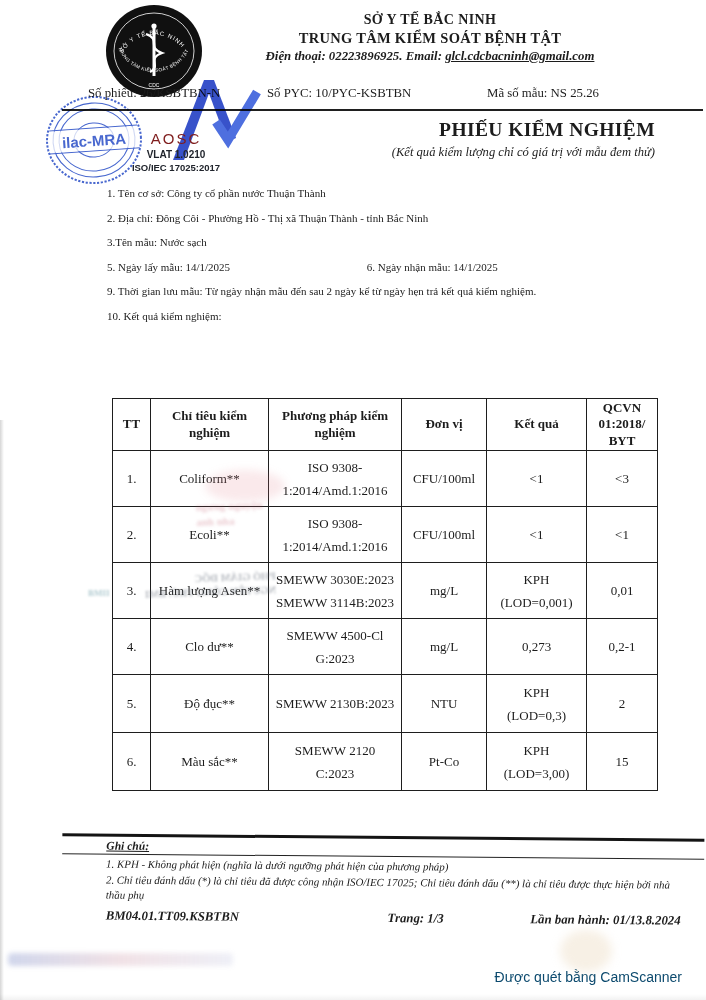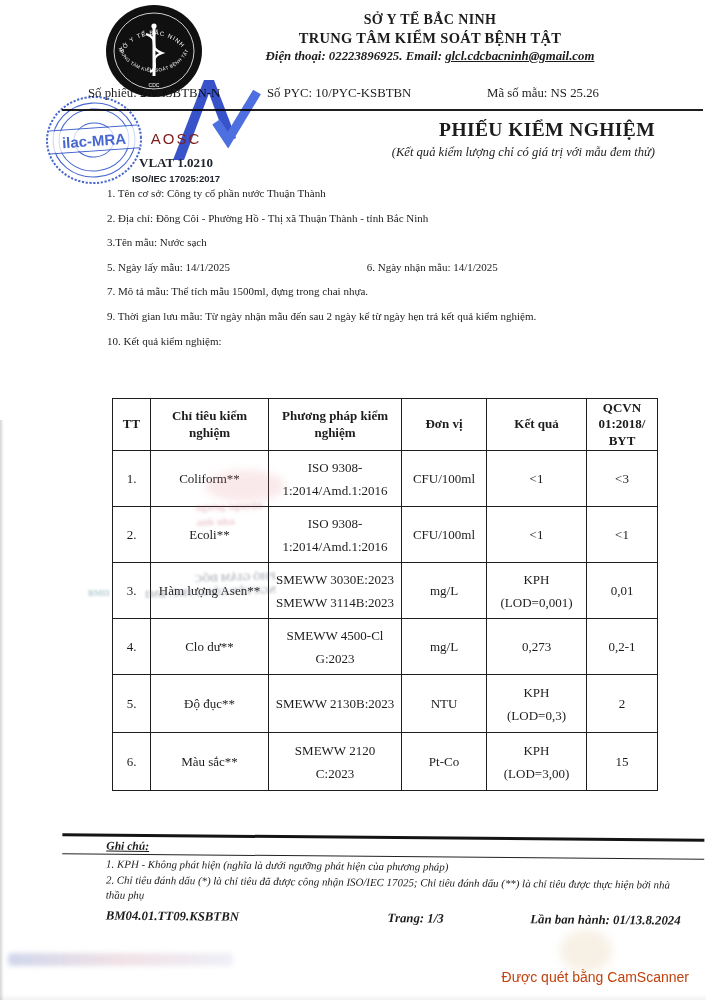--- a/index.html
+++ b/index.html
@@ -25,21 +25,21 @@
   .ref-phieu { position:absolute; left:88px; }
   .ref-pyc   { position:absolute; left:267px; }
   .ref-mau   { position:absolute; left:487px; }
   .rule1 { left:62px; top:109px; width:641px; height:2px; background:#1f1f1f; }
 
   
   .ilac-stamp { left:44px; top:94px; width:100px; height:92px; mix-blend-mode:multiply; opacity:.88; }
   .aosc-mark  { left:160px; top:76px; width:104px; height:88px; mix-blend-mode:multiply; opacity:.92; }
   .aosc-text  { left:126px; top:130px; width:100px; text-align:center; color:#20242c; }
   .aosc-name  { font-family:"Liberation Sans",sans-serif; font-size:15px; letter-spacing:2px; color:#7f1d1d; }
-  .aosc-vlat  { font-family:Liberation Serif, serif; font-size:13px; font-weight:bold; margin-top:8px; }
+  .aosc-vlat  { font-family:Liberation Sans, sans-serif; font-size:10px; font-weight:bold; margin-top:2px; }
   .aosc-iso   { font-family:"Liberation Sans",sans-serif; font-size:9.5px; font-weight:bold; margin-top:2px; }
 
   
   .title-block { left:85px; top:119px; width:570px; text-align:right; }
   .doc-title { font-size:19.5px; font-weight:bold; letter-spacing:.4px; }
   .doc-sub   { font-size:12.6px; font-style:italic; margin-top:4px; }
 
   
   .info { left:107px; top:181px; width:565px; font-size:11px; }
   .info .line { height:24.6px; line-height:24.6px; white-space:nowrap; }
@@ -63,22 +63,22 @@
   .thick-rule { height:2.6px; background:#141414; }
   .ghi-chu { margin:3px 0 0 44px; font-size:11.6px; font-weight:bold; font-style:italic; text-decoration:underline; }
   .thin-rule { height:1.6px; background:#222; margin-top:1px; }
   .note { margin-left:44px; font-size:10.9px; font-style:italic; line-height:1.3; margin-top:2px; width:575px; }
   .form-row { margin:7px 0 0 44px; width:575px; display:flex; font-size:12.8px; font-weight:bold; font-style:italic; }
   .form-code { width:240px; }
   .form-page { width:140px; text-align:center; }
   .form-issue { flex:1; text-align:right; }
 
   
-  .camscanner { right:17px; top:969px; font-family:"Liberation Sans",sans-serif;
-    font-size:14px; color:#c2410c; }
+  .camscanner { right:24px; top:969px; font-family:"Liberation Sans",sans-serif;
+    font-size:14px; color:#0c4a6e; }
 
   
   .ghost { pointer-events:none; }
   .g-pink1 { left:205px; top:470px; width:80px; height:32px; background:rgba(225,120,130,.16); border-radius:50%; filter:blur(4px); }
   .g-pink-text { left:196px; top:498px; width:110px; color:rgba(190,80,100,.30); font-size:11px; font-weight:bold; filter:blur(1.6px); transform:rotate(-2deg); line-height:15px; }
   .g-gray-text { left:126px; top:572px; width:150px; color:rgba(95,105,118,.45); font-size:10.5px; font-weight:bold; filter:blur(1.1px); transform:scaleX(-1) rotate(2deg); line-height:14px; }
   .g-teal-text { left:88px; top:588px; width:22px; color:rgba(60,125,140,.40); font-size:9px; font-weight:bold; filter:blur(1px); line-height:11px; word-break:break-all; }
   .g-blue-streak { left:8px; top:953px; width:225px; height:13px; background:linear-gradient(90deg, rgba(100,120,190,.30), rgba(190,120,140,.22), rgba(120,130,190,.12)); filter:blur(2.5px); border-radius:4px; }
   .g-beige { left:560px; top:930px; width:52px; height:42px; background:rgba(225,200,160,.28); filter:blur(5px); border-radius:50%; }
   .g-edge-left { left:0; top:420px; width:4px; height:580px; background:linear-gradient(to right, rgba(0,0,0,.16), rgba(0,0,0,0)); }
@@ -157,21 +157,20 @@
 </div>
 
 <div class="abs info">
   <div class="line">1. Tên cơ sở: Công ty cổ phần nước Thuận Thành</div>
   <div class="line">2. Địa chỉ: Đông Côi - Phường Hồ - Thị xã Thuận Thành - tỉnh Bắc Ninh</div>
   <div class="line">3.Tên mẫu: Nước sạch</div>
   <div class="line">
     <span class="half first">5. Ngày lấy mẫu: 14/1/2025</span>
     <span class="half">6. Ngày nhận mẫu: 14/1/2025</span>
   </div>
-  <div class="line">7. Mô tả mẫu: Thể tích mẫu 1500ml, đựng trong chai nhựa.</div>
   <div class="line">9. Thời gian lưu mẫu: Từ ngày nhận mẫu đến sau 2 ngày kể từ ngày hẹn trả kết quả kiểm nghiệm.</div>
   <div class="line">10. Kết quả kiểm nghiệm:</div>
 </div>
 
 <table class="results">
   <colgroup>
     <col style="width:38px">
       <col style="width:118px">
       <col style="width:133px">
     <col style="width:85px">

